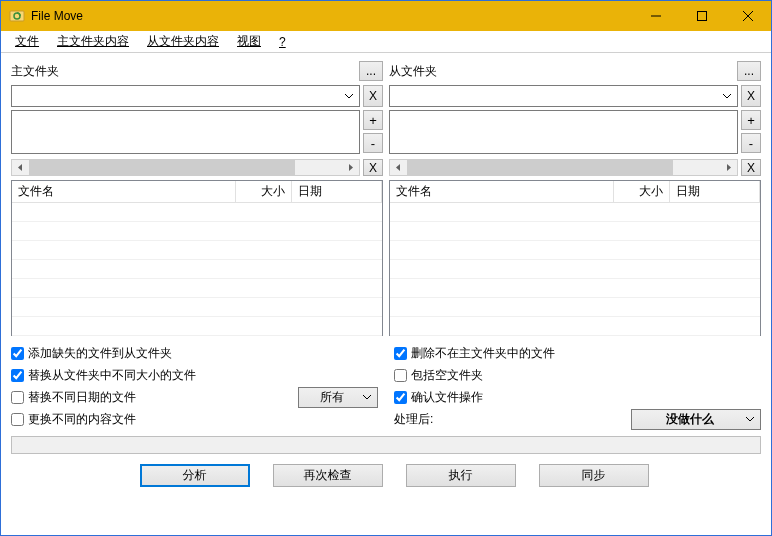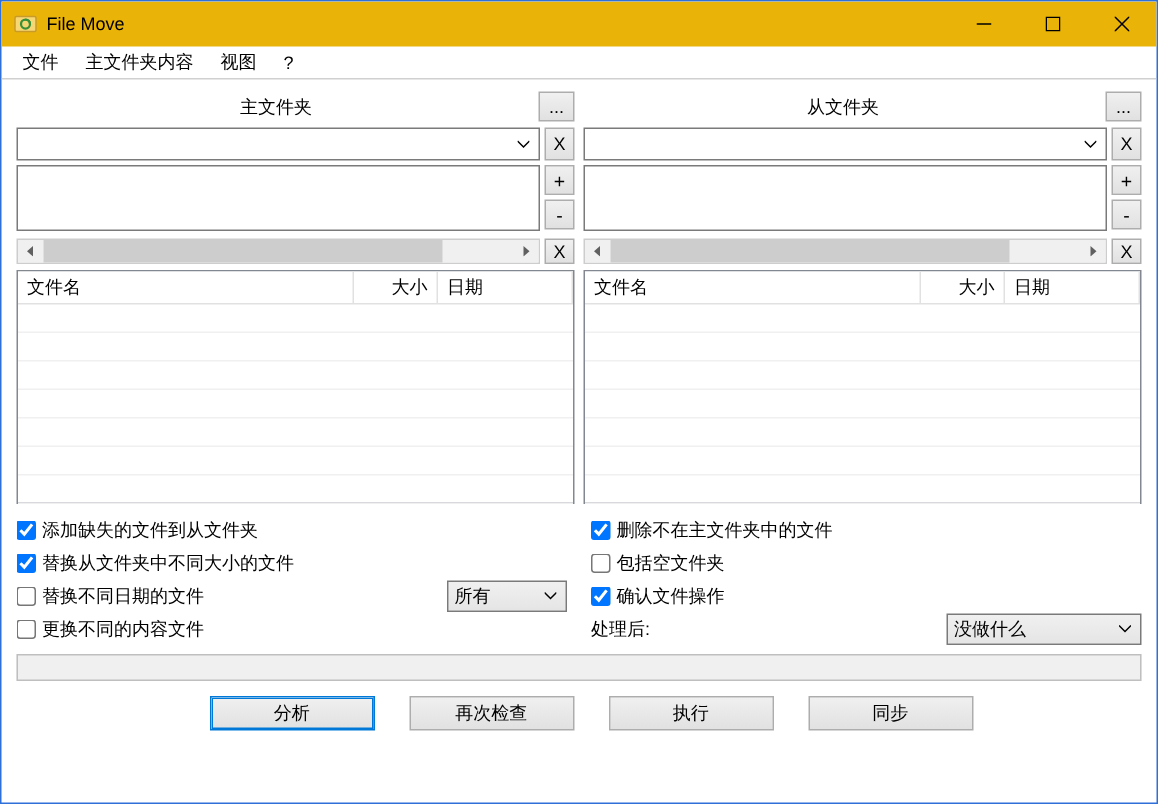--- a/index.html
+++ b/index.html
@@ -5,27 +5,27 @@
   * { box-sizing: border-box; margin: 0; padding: 0; font-family: "Microsoft YaHei", "Segoe UI", sans-serif; font-size: 12px; }
   body { background: #fff; width: 772px; height: 536px; overflow: hidden; border: 1px solid #2e6fd8; }
   .titlebar { height: 30px; background: #eab308; display: flex; align-items: center; padding: 0 0 0 8px; }
   .titlebar .icon { width: 16px; height: 16px; margin-right: 6px; }
   .titlebar .title { flex: 1; font-size: 12px; color: #000; }
   .winbtns { display: flex; height: 100%; }
   .winbtn { width: 46px; height: 30px; display: flex; align-items: center; justify-content: center; color: #000; }
   .winbtn svg { width: 10px; height: 10px; }
 
   .menubar { height: 22px; display: flex; align-items: center; padding: 0 6px; gap: 2px; border-bottom: 1px solid #d0d0d0; }
-  .menuitem { padding: 2px 8px; }
+  .menuitem { padding: 2px 8px; text-decoration: underline; }
 
   .content { padding: 8px 10px 0 10px; display: flex; gap: 6px; }
   .panel { flex: 1; display: flex; flex-direction: column; }
 
   .panel-header { display: flex; align-items: center; margin-bottom: 4px; }
-  .panel-header .lbl { flex: 1; text-align: center; }
+  .panel-header .lbl { flex: 1; }
   .smallbtn { width: 24px; height: 20px; border: 1px solid #adadad; background: linear-gradient(#f0f0f0,#e1e1e1); display: flex; align-items: center; justify-content: center; margin-left: 2px; cursor: default; }
 
   .combo-row { display: flex; margin-bottom: 3px; }
   .combo { flex: 1; height: 22px; border: 1px solid #7a7a7a; background: #fff; position: relative; }
   .combo .arrow { position: absolute; right: 2px; top: 2px; width: 16px; height: 16px; display: flex; align-items: center; justify-content: center; }
   .combo .arrow svg { width: 8px; height: 8px; }
 
   .listbox { height: 44px; border: 1px solid #7a7a7a; background: #fff; position: relative; }
   .sidebtns { display: flex; flex-direction: column; }
   .sidebtns .smallbtn { width: 20px; height: 20px; margin: 0 0 3px 3px; font-size: 13px; line-height: 1; }
@@ -49,22 +49,22 @@
   .col-name { flex: 1 1 auto; }
   .col-size { width: 56px; justify-content: flex-end; }
   .col-date { width: 90px; }
   .grid-body .row { height: 19px; border-bottom: 1px solid #f0f0f0; }
 
   .options { display: flex; gap: 16px; padding: 6px 10px 2px 10px; }
   .opt-col { flex: 1; }
   .opt-row { display: flex; align-items: center; height: 22px; }
   .opt-row input[type=checkbox] { margin-right: 4px; }
   .opt-row .spacer { flex: 1; }
-  .dropdown { border: 1px solid #7a7a7a; background: linear-gradient(#f0f0f0,#e5e5e5); height: 21px; display: flex; align-items: center; padding: 0 4px; position: relative; }
-  .dropdown.wide { width: 130px; }
+  .dropdown { border: 1px solid #7a7a7a; background: linear-gradient(#f0f0f0,#e5e5e5); height: 21px; display: flex; align-items: center; padding: 0 4px; position: relative; text-align: center; }
+  .dropdown.wide { width: 130px; font-weight: bold; }
   .dropdown.small { width: 80px; }
   .dropdown .dtxt { flex: 1; }
   .dropdown .darrow { width: 12px; display: flex; align-items: center; justify-content: center; }
   .dropdown .darrow svg { width: 8px; height: 8px; }
   .opt-label { margin-right: 10px; }
 
   .status { height: 18px; margin: 4px 10px 0 10px; border: 1px solid #bfbfbf; background: #f0f0f0; }
 
   .footer { display: flex; justify-content: center; gap: 23px; padding: 10px 0 12px 16px; }
   .btn { width: 110px; height: 23px; border: 1px solid #adadad; background: linear-gradient(#f0f0f0,#e1e1e1); display: flex; align-items: center; justify-content: center; }
@@ -97,20 +97,21 @@
         <svg viewBox="0 0 10 10">
           <path d="M0 0 L10 10 M10 0 L0 10" stroke="currentColor" stroke-width="1"></path>
         </svg>
       </div>
   </div>
 </div>
 
 <div class="menubar">
   <div class="menuitem">文件</div>
   <div class="menuitem">主文件夹内容</div>
+  <div class="menuitem">从文件夹内容</div>
   <div class="menuitem">视图</div>
   <div class="menuitem">?</div>
 </div>
 
 <div class="content">
 
   <div class="panel">
     <div class="panel-header">
       <span class="lbl">主文件夹</span>
       <div class="smallbtn">...</div>

